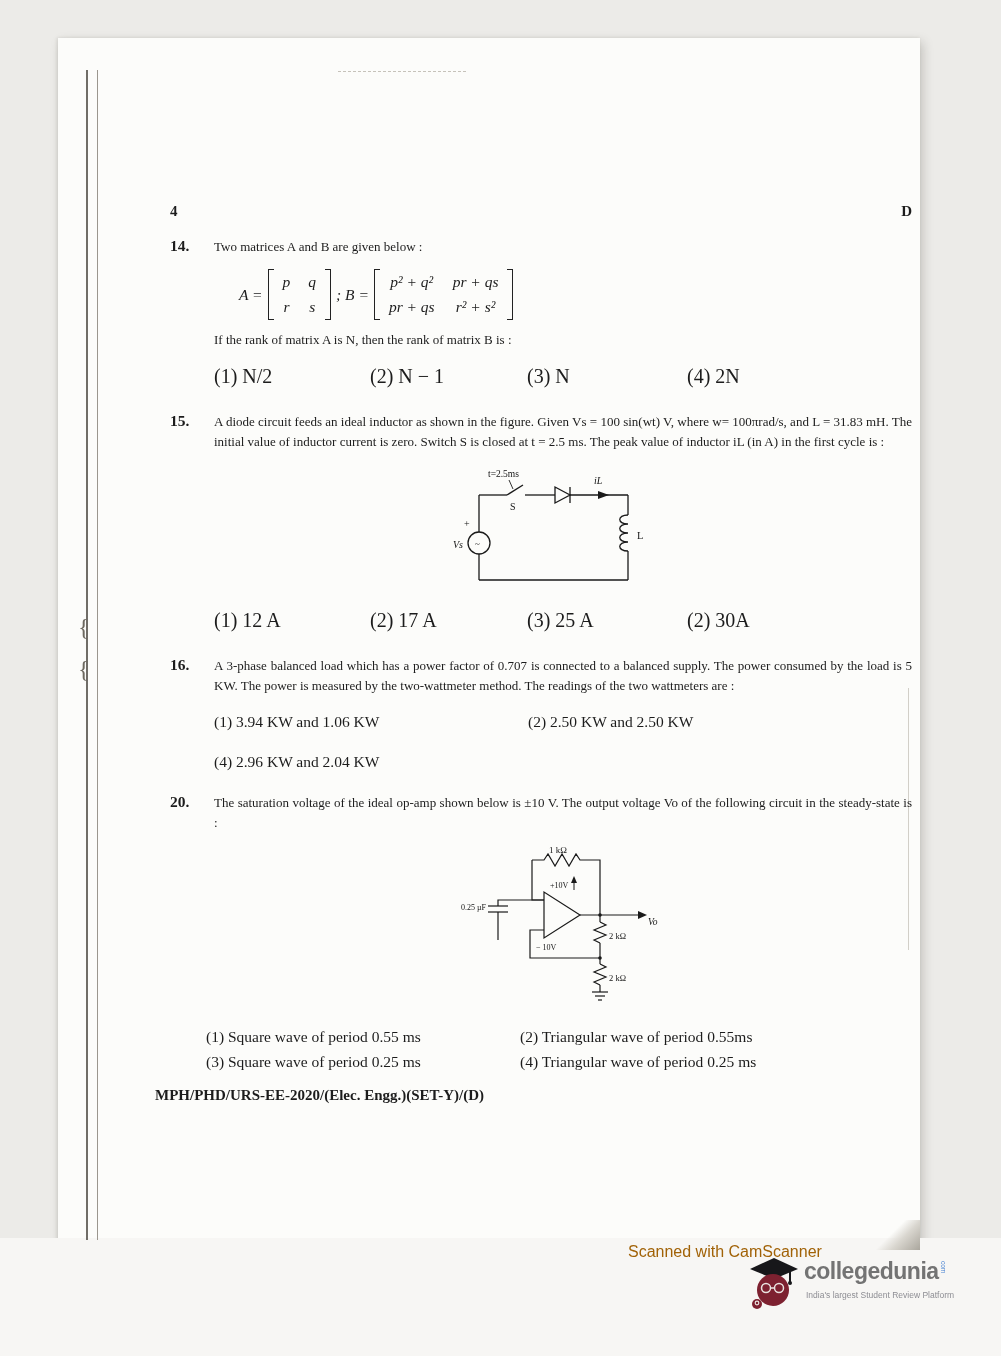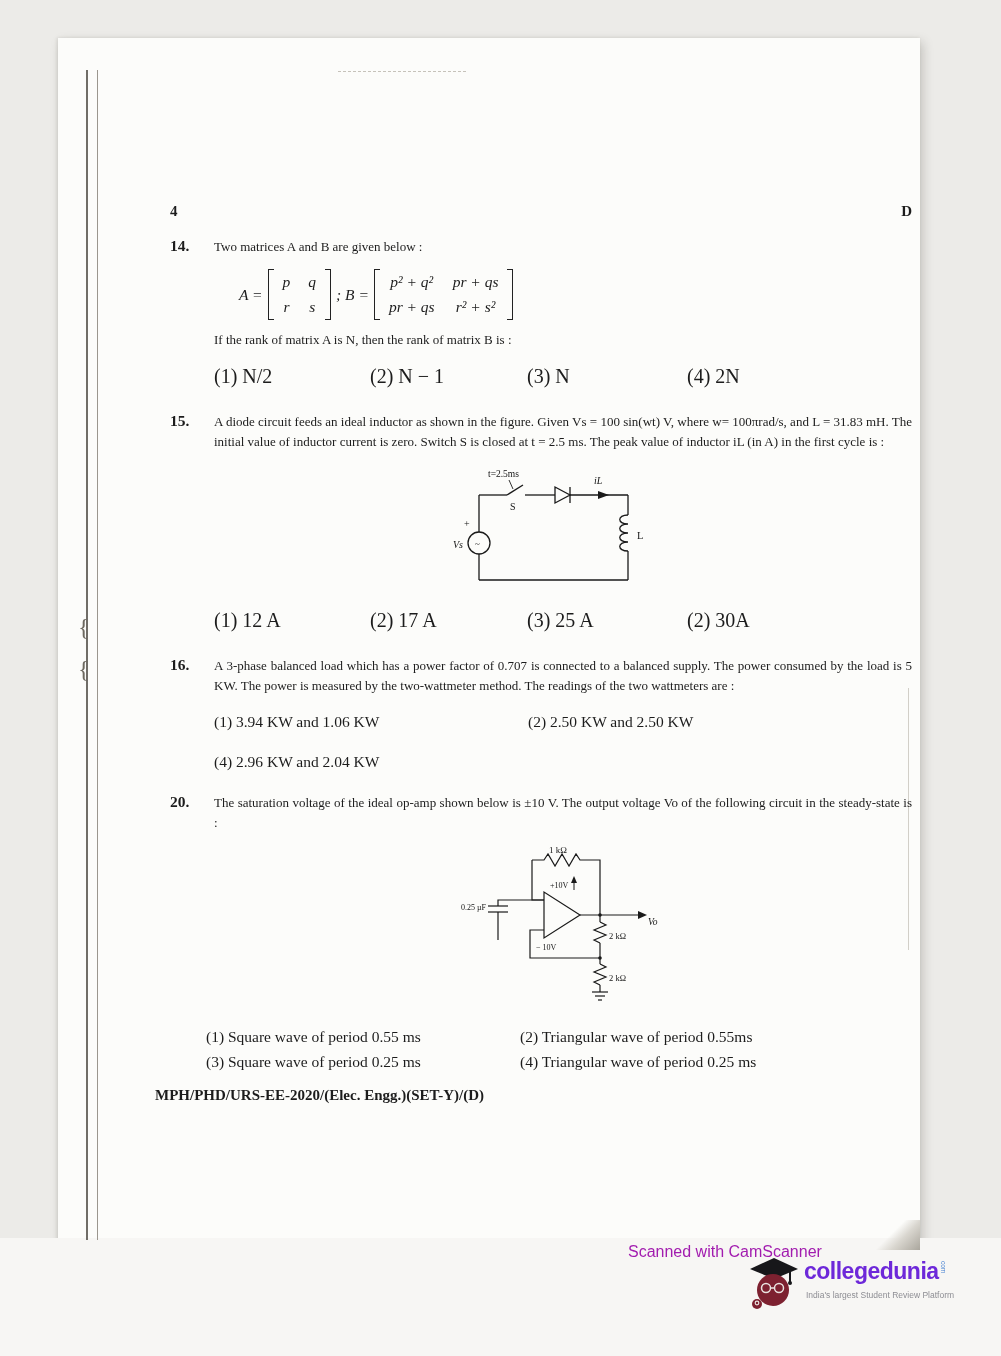--- a/index.html
+++ b/index.html
@@ -53,26 +53,26 @@
   .options2 { display:grid; grid-template-columns:314px auto; row-gap:22px;
               font-size:15.5px; margin-top:17px; }
   .options2.tight { row-gap:7px; margin-top:18px; margin-left:-8px; }
 
   .figure { margin:13px 0 9px 238px; }
   svg text { font-family:"Liberation Serif", serif; fill:#141414; }
 
   .footer { margin-top:16px; margin-left:-15px; font-weight:bold; font-size:15px; }
 
   .scan-label { position:absolute; left:628px; top:1243px; font-family:"Liberation Sans", sans-serif;
-                font-size:16px; color:#a21caf; }
+                font-size:16px; color:#a16207; }
   .logo { position:absolute; left:748px; top:1250px; width:240px; height:70px; }
   .mascot { position:absolute; left:0; top:2px; }
   .brand-row { position:absolute; left:56px; top:8px; display:flex; align-items:flex-start; }
   .brand { font-family:"Liberation Sans", sans-serif; font-size:23px; font-weight:bold;
-           color:#6d28d9; letter-spacing:-0.5px; }
+           color:#737373; letter-spacing:-0.5px; }
   .brand-suffix { font-family:"Liberation Sans", sans-serif; font-size:6.5px; color:#4b84d2;
                   writing-mode:vertical-rl; margin-left:1px; margin-top:3px; }
   .tagline { position:absolute; left:58px; top:40px; font-family:"Liberation Sans", sans-serif;
              font-size:8.5px; color:#8d8d93; }
 </style>
 </head>
 <body>
 
 <div class="paper"></div>
 <div class="bottom-strip"></div>

